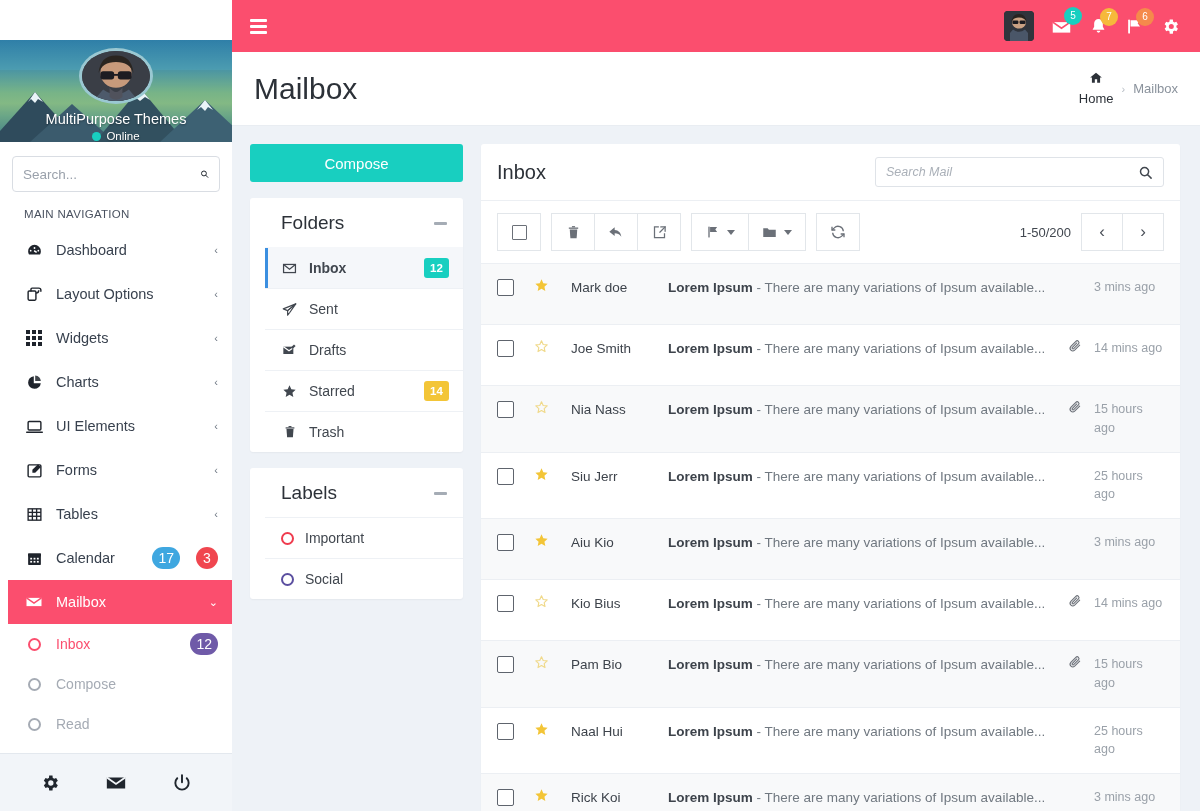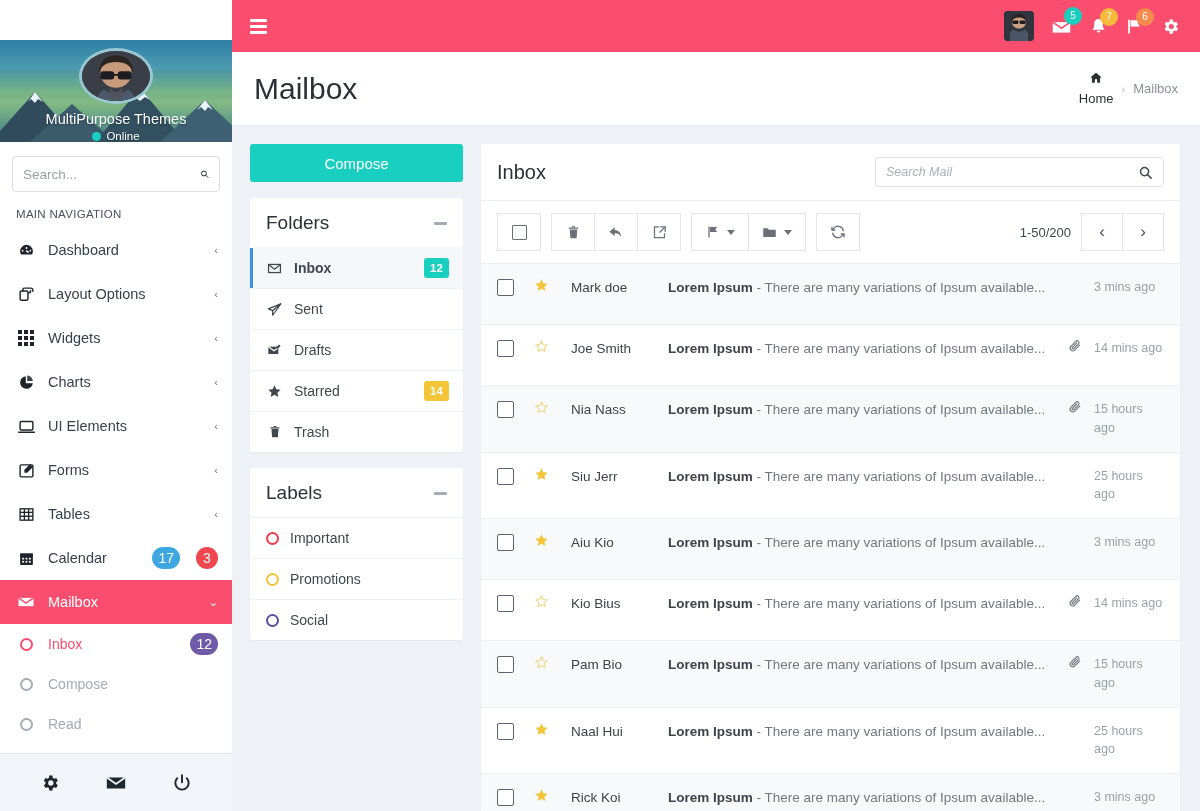--- a/index.html
+++ b/index.html
@@ -43,21 +43,21 @@
   .side-search-box {
     display: flex; align-items: center; border: 1px solid #d9dde3;
     border-radius: 4px; height: 36px; padding: 0 10px; background: #fff;
   }
   .side-search-box input {
     border: 0; outline: 0; flex: 1; font-size: 13.5px; color: #6b7280;
     font-family: "Liberation Sans", sans-serif; background: transparent;
   }
   .side-search-box input::placeholder { color: #9aa1ab; }
 
-  .nav-scroll { flex: 1; overflow: hidden; }
+  .nav-scroll { flex: 1; overflow: hidden; padding-left: 8px; }
   .nav-head {
     font-size: 11.5px; color: #4a5260; letter-spacing: .3px;
     padding: 6px 0 8px 16px; font-weight: 400;
   }
   .nav-item {
     display: flex; align-items: center; height: 44px; padding: 0 14px 0 16px;
     color: #38414e; font-size: 14.5px; cursor: pointer; gap: 12px;
   }
   .nav-item .ni-ico {
     width: 20px; display: flex; align-items: center; justify-content: center;
@@ -126,21 +126,21 @@
     overflow: hidden; min-height: 0;
   }
 
   
   .lcol { width: 213px; flex: 0 0 213px; display: flex; flex-direction: column; gap: 16px; }
   .compose-btn {
     background: #18cfc0; color: #fff; border: 0; height: 38px; border-radius: 3px;
     font-size: 15px; cursor: pointer; font-family: "Liberation Sans", sans-serif;
     width: 100%;
   }
-  .card { background: #fff; border-radius: 3px; box-shadow: 0 1px 2px rgba(0,0,0,.045); }
+  .card { background: #fff; border-radius: 3px; box-shadow: 0 1px 2px rgba(0,0,0,.045); padding-left: 15px; }
   .card-head {
     display: flex; align-items: center; padding: 14px 16px 13px 16px;
   }
   .card-head .ct { font-size: 19px; color: #2c3138; font-weight: 400; }
   .card-head .minus {
     margin-left: auto; width: 13px; height: 3px; background: #a5acb5; cursor: pointer; border-radius:1px;
   }
   .folder-item {
     display: flex; align-items: center; height: 41px; padding: 0 14px 0 16px;
     font-size: 14px; color: #41474f; gap: 11px; cursor: pointer;
@@ -581,24 +581,20 @@
       <div class="card">
         <div class="card-head">
           <span class="ct">Labels</span>
           <span class="minus"></span>
         </div>
         <div class="label-item">
           <span class="lring lr-red"></span>
           <span class="li-label">Important</span>
         </div>
         <div class="label-item">
-          <span class="lring lr-yellow"></span>
-          <span class="li-label">Promotions</span>
-        </div>
-        <div class="label-item">
           <span class="lring lr-purple"></span>
           <span class="li-label">Social</span>
         </div>
       </div>
     </div>
 
     <div class="rcol">
       <div class="mailcard">
 
         <div class="mail-head">

